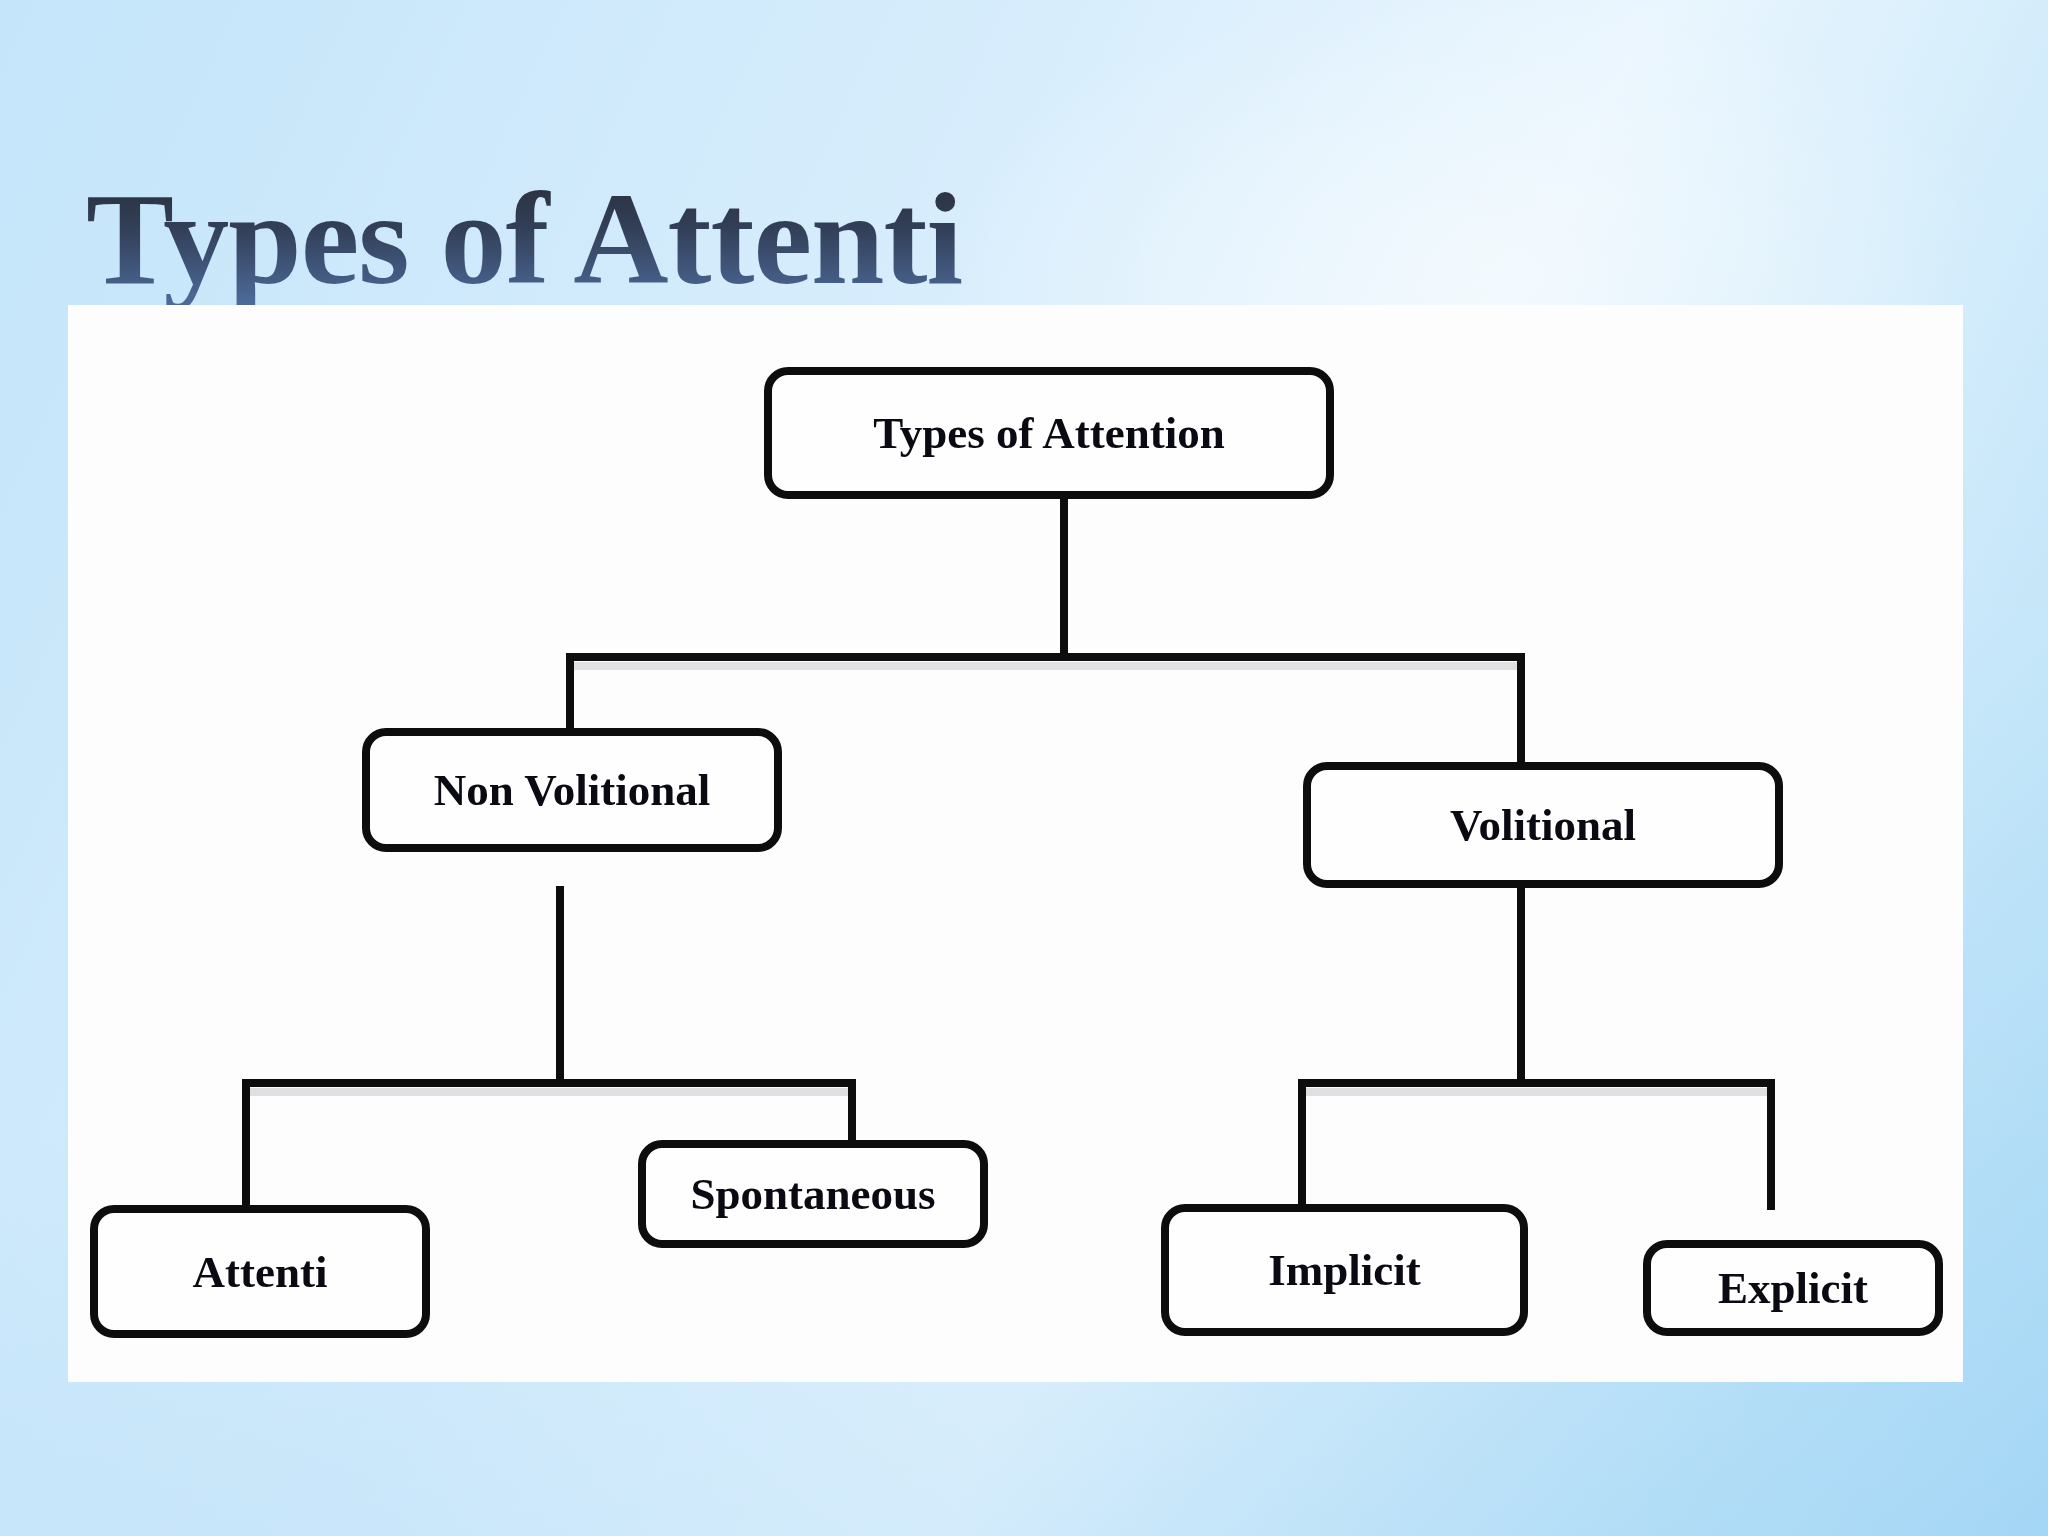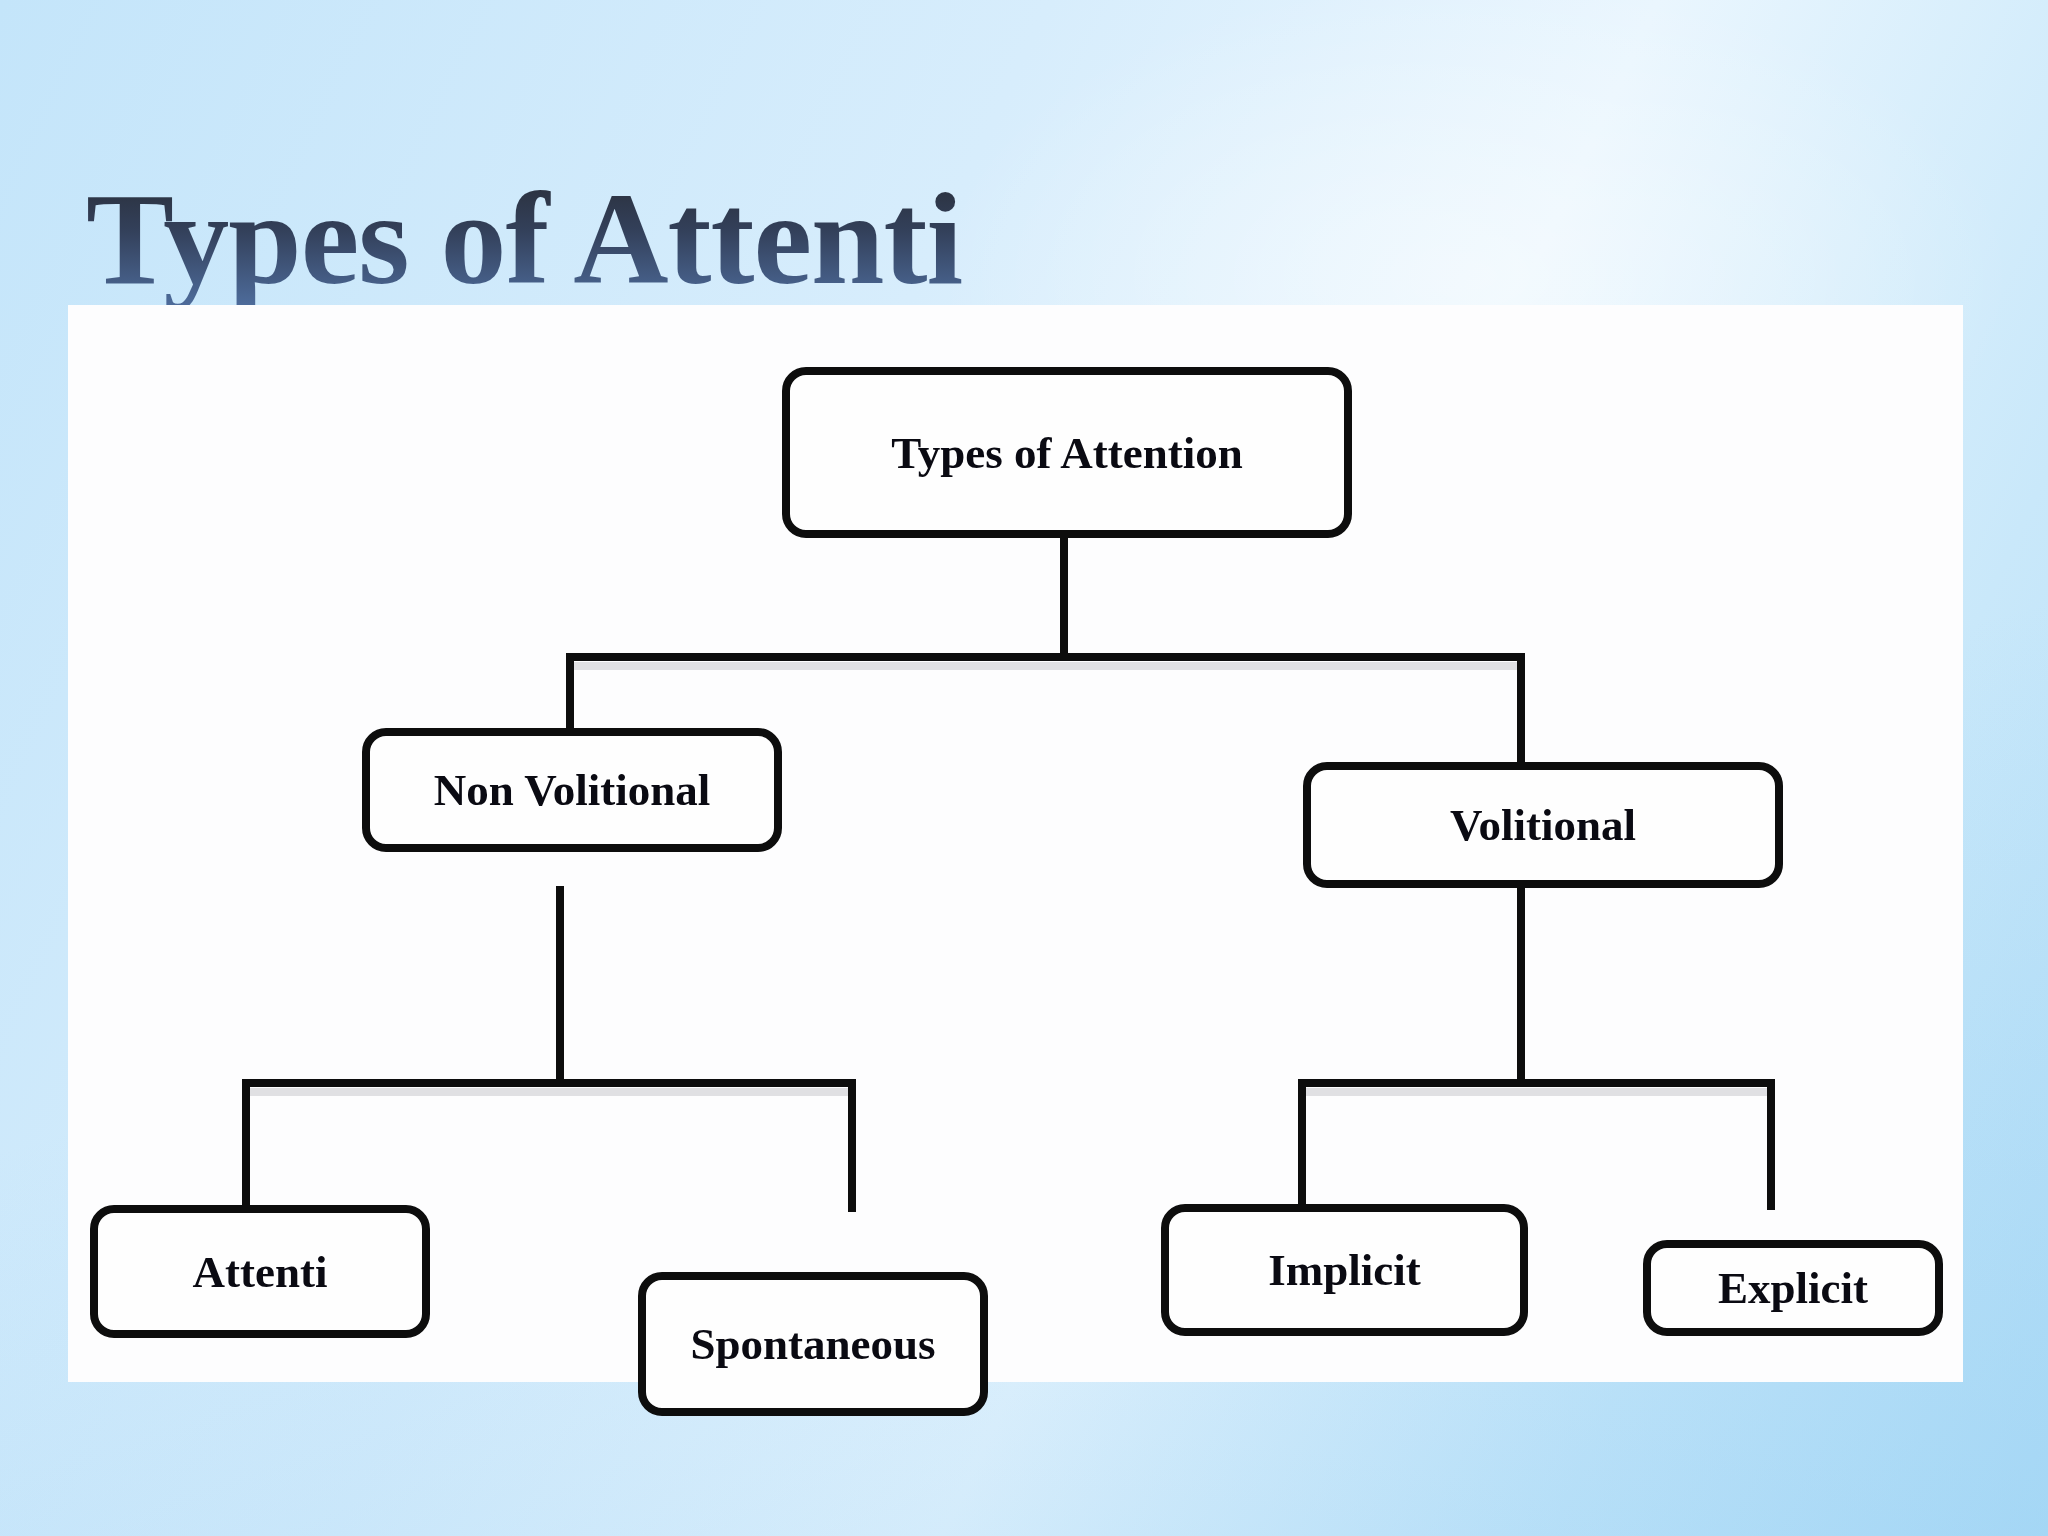--- a/index.html
+++ b/index.html
@@ -53,25 +53,25 @@
     border: 8px solid #0d0d0d;
     border-radius: 24px;
     display: flex;
     align-items: center;
     justify-content: center;
     font-weight: bold;
     font-size: 45px;
     color: #0a0a12;
     white-space: nowrap;
   }
-  .node-root        { left: 782px;  top: 367px;  width: 570px; height: 171px; }
+  .node-root        { left: 764px;  top: 367px;  width: 570px; height: 132px; }
   .node-nonvol      { left: 362px;  top: 728px;  width: 420px; height: 124px; }
   .node-vol         { left: 1303px; top: 762px;  width: 480px; height: 126px; }
   .node-enforced    { left: 90px;   top: 1205px; width: 340px; height: 133px; }
-  .node-spontaneous { left: 638px;  top: 1272px; width: 350px; height: 144px; text-align: center; }
+  .node-spontaneous { left: 638px;  top: 1140px; width: 350px; height: 108px; text-align: center; }
   .node-implicit    { left: 1161px; top: 1204px; width: 367px; height: 132px; }
   .node-explicit    { left: 1643px; top: 1204px; width: 300px; height: 96px; margin-top: 36px; }
 
   
   .line {
     position: absolute;
     background: #0d0d0d;
   }
   .line.h { box-shadow: 0 9px 0 0 rgba(160,160,165,0.30); }
 

